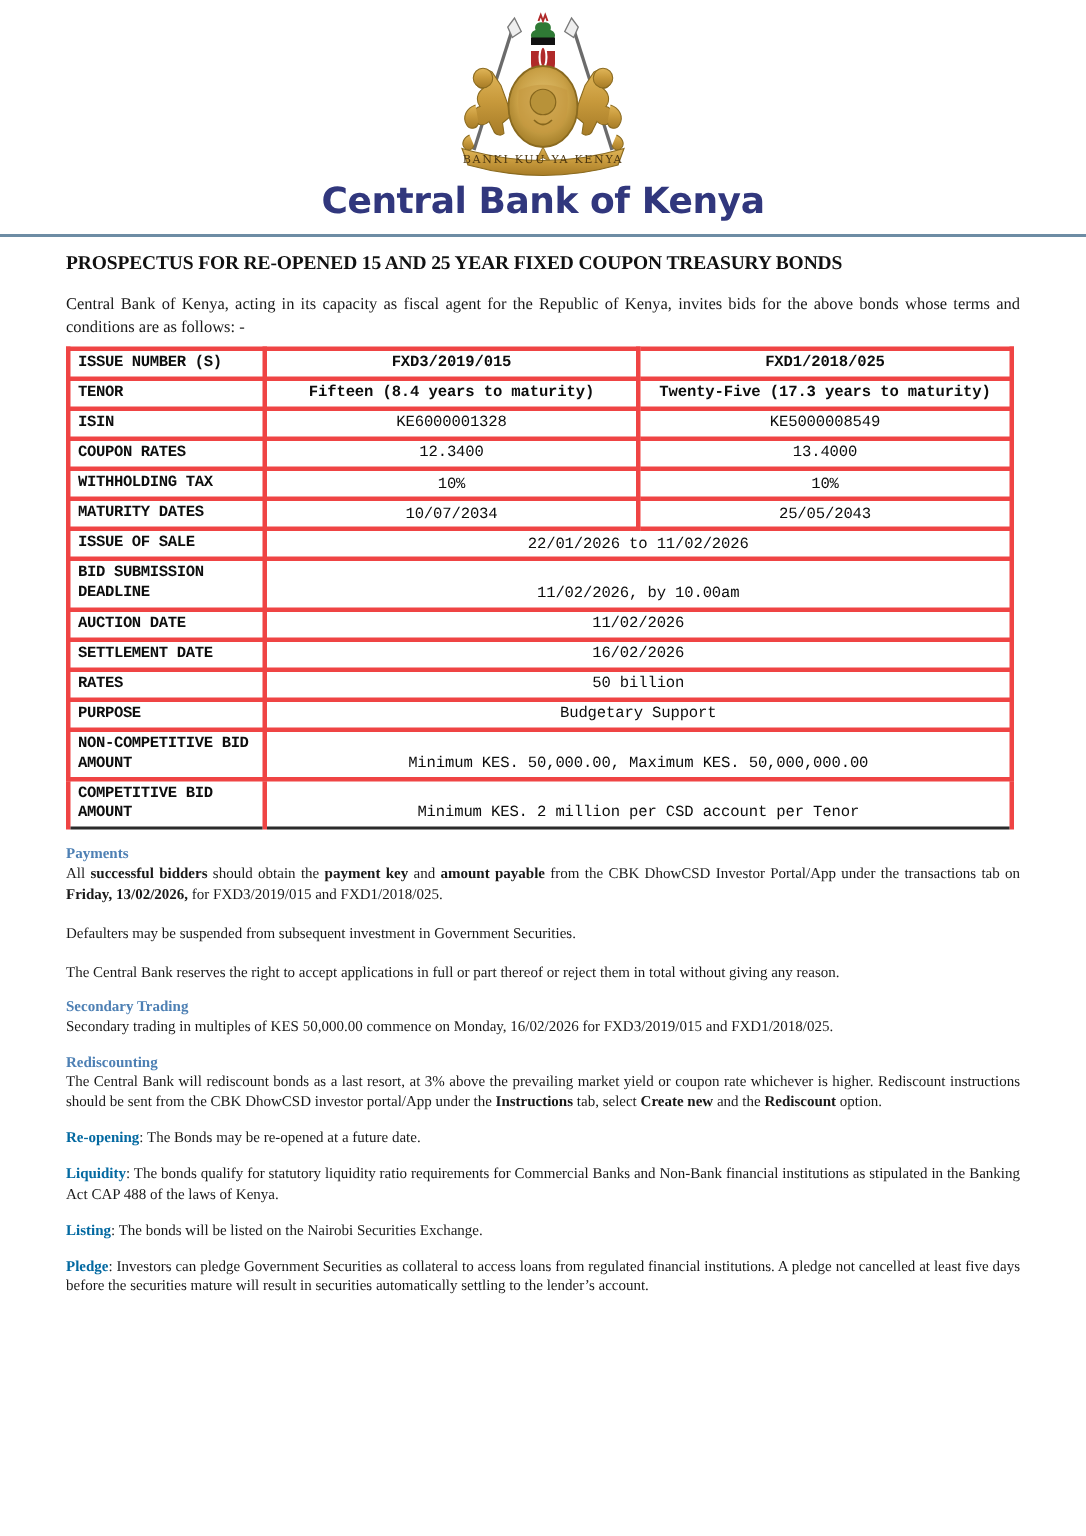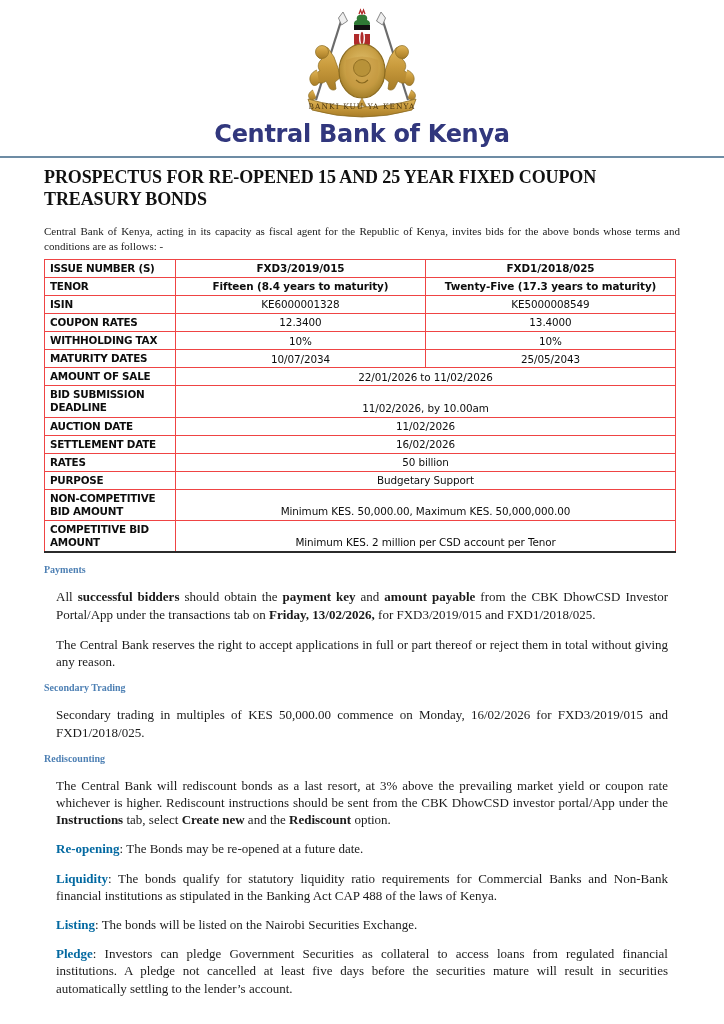--- a/index.html
+++ b/index.html
@@ -49,21 +49,21 @@
   .rule {
     margin: 9px -44px 0 -44px;
     height: 2px;
     background: #6d8ca4;
   }
 
   
   .doc-title {
     font-family: "Liberation Serif", serif;
     font-weight: bold;
-    font-size: 18px;
+    font-size: 13px;
     line-height: 1.22;
     letter-spacing: -0.1px;
     margin: 9px 0 0 0;
     color: #111;
   }
 
   
   .intro {
     font-size: 11px;
     line-height: 1.34;
@@ -76,25 +76,26 @@
   table.terms {
     width: 632px;
     border-collapse: collapse;
     table-layout: fixed;
     font-family: "DejaVu Sans", sans-serif;
     font-size: 10.4px;
     color: #0d0d0d;
     margin-bottom: 4px;
   }
   table.terms td {
-    border: 1px solid #ef4444;
+    border: 3px solid #ef4444;
     padding: 2px 5px;
     vertical-align: middle;
     height: 17px;
     box-sizing: border-box;
+    font-family: Liberation Mono, monospace;
   }
   table.terms tr:last-child td { border-bottom: 2px solid #2b2b2b; }
   td.lbl {
     width: 131px;
     font-weight: bold;
     text-align: left;
     letter-spacing: -0.25px;
     line-height: 1.26;
   }
   td.val {
@@ -115,23 +116,23 @@
   .section { margin-top: 11px; }
   .section:first-of-type { margin-top: 9px; }
   .sec-head {
     color: #4e80b4;
     font-weight: bold;
     font-size: 10px;
     line-height: 1.2;
     margin-bottom: 0px;
   }
   p.body {
-    font-size: 13px;
+    font-size: 10px;
     line-height: 1.325;
-    margin: 12px;
+    margin: 0;
     text-align: justify;
     text-justify: inter-word;
   }
   p.body + p.body { margin-top: 13px; }
   p.body b { font-weight: bold; }
   .inline-head {
     color: #0369a1;
     font-weight: bold;
   }
   .no-just { text-align: left; }
@@ -244,21 +245,21 @@
         <td class="lbl">WITHHOLDING TAX</td>
         <td class="val">10%</td>
         <td class="val">10%</td>
       </tr>
       <tr>
         <td class="lbl">MATURITY DATES</td>
         <td class="val">10/07/2034</td>
         <td class="val">25/05/2043</td>
       </tr>
       <tr>
-        <td class="lbl">AMOUNT OF SALE</td>
+        <td class="lbl">ISSUE OF SALE</td>
         <td class="val" colspan="2">22/01/2026 to 11/02/2026</td>
       </tr>
       <tr>
         <td class="lbl two">BID SUBMISSION DEADLINE</td>
         <td class="val tall" colspan="2">11/02/2026, by 10.00am</td>
       </tr>
       <tr>
         <td class="lbl">AUCTION DATE</td>
         <td class="val" colspan="2">11/02/2026</td>
       </tr>
@@ -281,20 +282,21 @@
       <tr>
         <td class="lbl two">COMPETITIVE BID AMOUNT</td>
         <td class="val tall" colspan="2">Minimum KES. 2 million per CSD account per Tenor</td>
       </tr>
     </tbody>
   </table>
 
   <div class="section">
     <div class="sec-head">Payments</div>
     <p class="body"><span>All </span><b>successful bidders</b><span> should obtain the </span><b>payment key</b><span> and </span><b>amount payable</b><span> from the CBK DhowCSD Investor Portal/App under the transactions tab on </span><b>Friday, 13/02/2026,</b><span> for FXD3/2019/015 and FXD1/2018/025.</span></p>
+    <p class="body no-just">Defaulters may be suspended from subsequent investment in Government Securities.</p>
     <p class="body">The Central Bank reserves the right to accept applications in full or part thereof or reject them in total without giving any reason.</p>
   </div>
 
   <div class="section">
     <div class="sec-head">Secondary Trading</div>
     <p class="body">Secondary trading in multiples of KES 50,000.00 commence on Monday, 16/02/2026 for FXD3/2019/015 and FXD1/2018/025.</p>
   </div>
 
   <div class="section">
     <div class="sec-head">Rediscounting</div>

